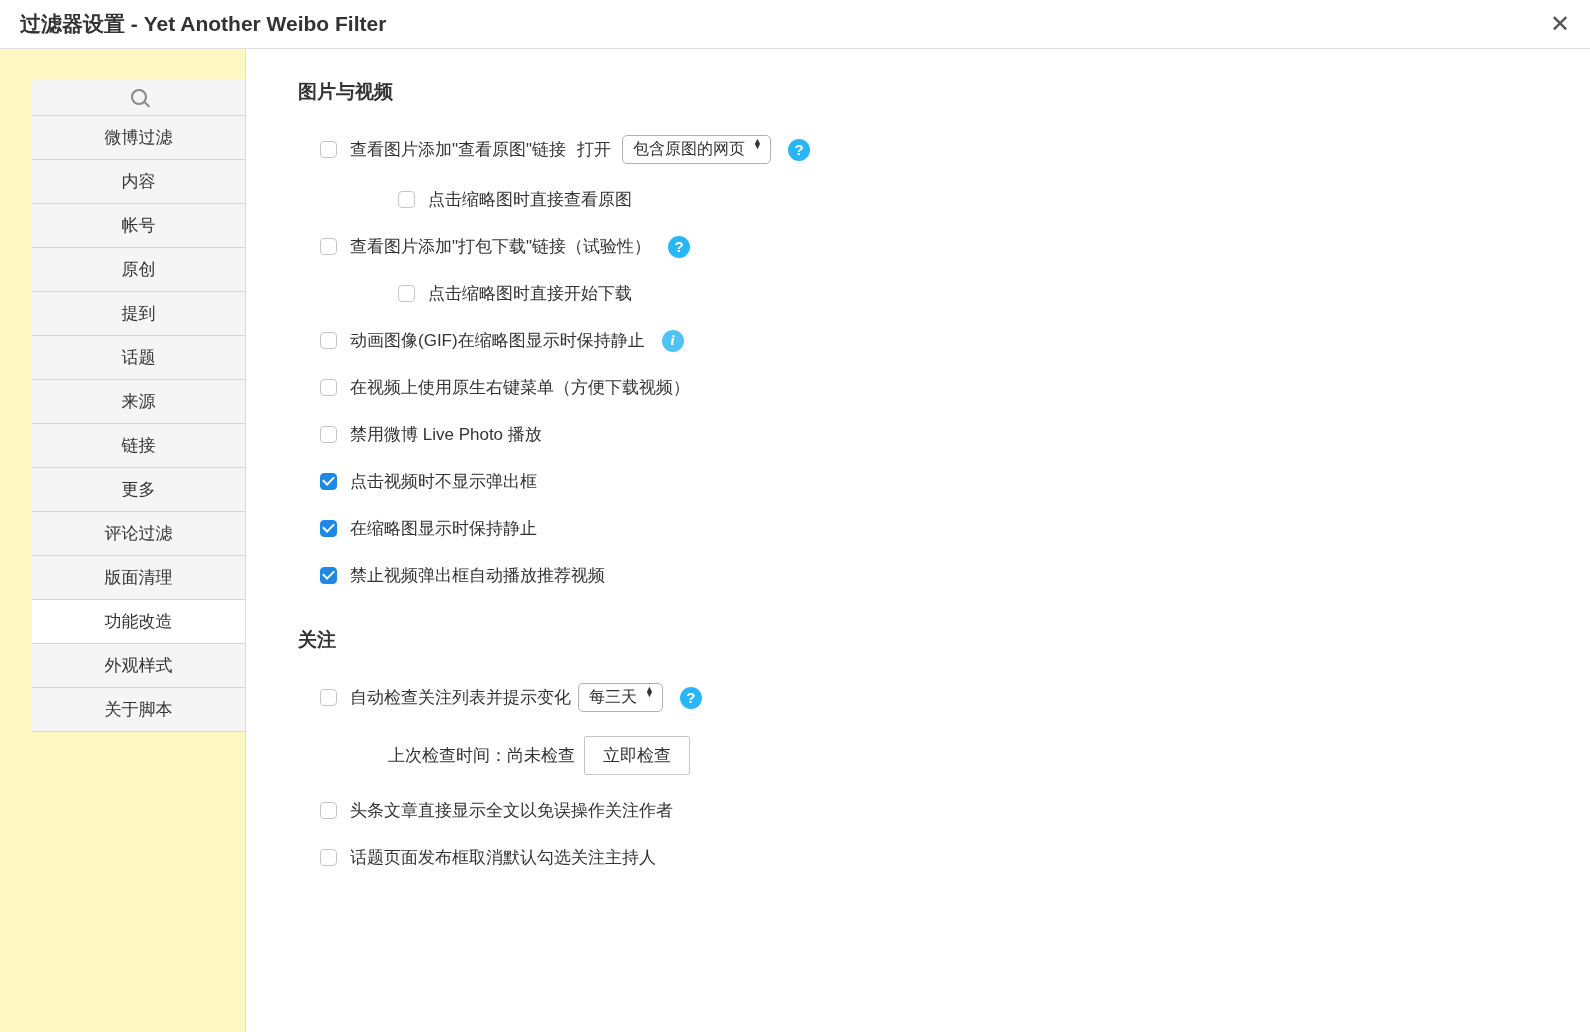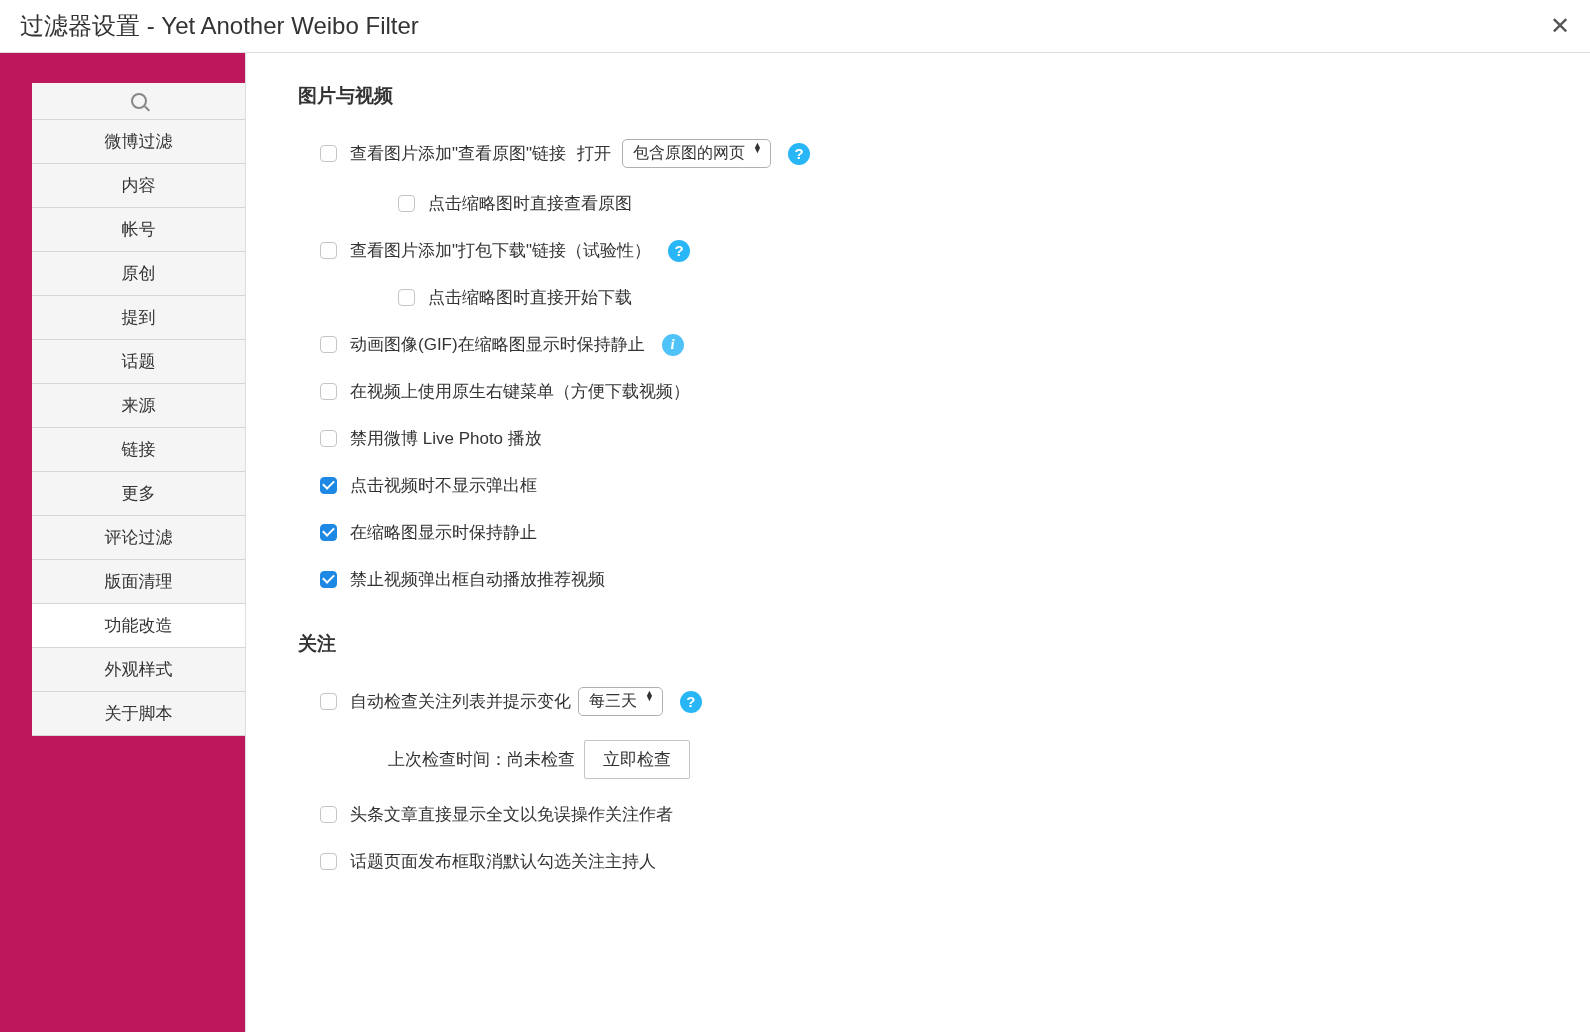--- a/index.html
+++ b/index.html
@@ -14,37 +14,37 @@
     }
     .header {
       background: #fff;
       border-bottom: 1px solid #ddd;
       padding: 10px 20px;
       display: flex;
       justify-content: space-between;
       align-items: center;
     }
     .header-title {
-      font-size: 24px;
-      font-weight: 400;
+      font-size: 21px;
+      font-weight: 700;
       color: #333;
     }
     .close-icon {
       font-size: 24px;
       color: #555;
       cursor: pointer;
       font-weight: 300;
     }
     .container {
       display: flex;
       height: calc(100vh - 48px);
     }
     .sidebar {
       width: 245px;
-      background: #be185d;
+      background: #fef9c3;
       overflow-y: auto;
       padding-top: 30px;
       padding-left: 32px;
     }
     .sidebar-item {
       display: flex;
       align-items: center;
       justify-content: center;
       padding: 10px 0;
       font-size: 17px;

